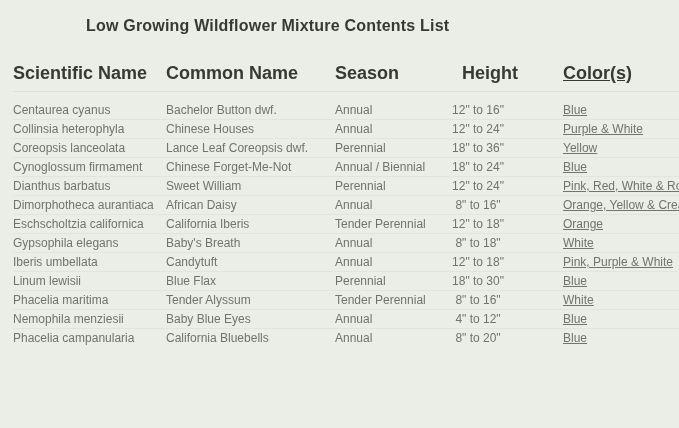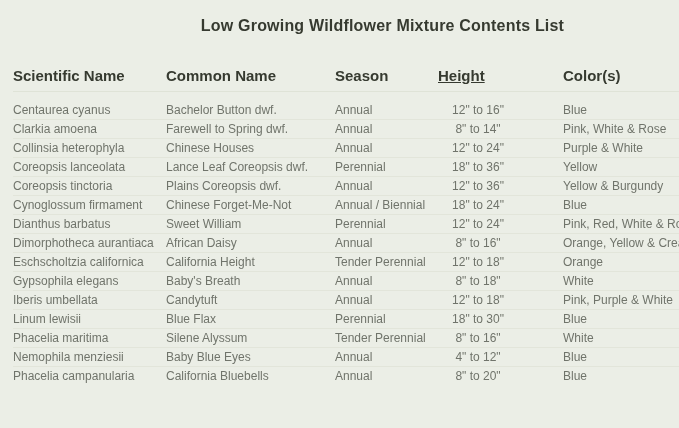--- a/index.html
+++ b/index.html
@@ -9,21 +9,20 @@
   body {
     width: 679px;
     height: 428px;
     background: #ebeee6;
     font-family: "Liberation Sans", "DejaVu Sans", sans-serif;
     overflow: hidden;
   }
   .page-title {
     padding-top: 17px;
     padding-left: 86px;          
-    text-align: center;
     font-size: 16px;
     font-weight: bold;
     color: #363a30;
     letter-spacing: 0.2px;
     white-space: nowrap;
   }
   table.contents {
     border-collapse: collapse;
     table-layout: fixed;
     width: 666px;
@@ -33,38 +32,38 @@
   col.c1 { width: 153px; }
   col.c2 { width: 169px; }
   col.c3 { width: 103px; }
   col.c4 { width: 80px; }
   col.c5 { width: 161px; }
   th {
     height: 49px;
     vertical-align: bottom;
     padding: 0 0 7px 0;
     text-align: left;
-    font-size: 15px;
+    font-size: 18px;
     font-weight: bold;
     color: #363a30;
     white-space: nowrap;
     border-bottom: 1px solid #dfe3d7;
   }
-  th.center { text-align: left; text-decoration: underline; }
+  th.center { text-align: right; }
   td {
     height: 18px;
     padding: 0;
     font-size: 12px;
     color: #70746b;
     white-space: nowrap;
     vertical-align: middle;
     text-align: left;
   }
   td.center { text-align: center; }
-  th.last-col, td.last-col { padding-left: 45px; }
+  th.last-col, td.last-col { padding-left: 45px; text-decoration: underline; }
   tbody tr td { border-top: 1px solid #e2e5da; }
   tbody tr:first-child td { border-top: none; padding-top: 9px; margin-left: 34px; }
 </style>
 </head>
 <body>
 
 <div class="page-title">Low Growing Wildflower Mixture Contents List</div>
 
 <table class="contents">
   <colgroup>
@@ -85,46 +84,32 @@
   </thead>
   <tbody id="table-body">
       <tr>
         <td>Centaurea cyanus</td>
         <td>Bachelor Button dwf.</td>
         <td>Annual</td>
         <td class="center">12" to 16"</td>
         <td class="last-col">Blue</td>
       </tr>
       <tr>
-        <td>Clarkia amoena</td>
-        <td>Farewell to Spring dwf.</td>
-        <td>Annual</td>
-        <td class="center">8" to 14"</td>
-        <td class="last-col">Pink, White &amp; Rose</td>
-      </tr>
-      <tr>
         <td>Collinsia heterophyla</td>
         <td>Chinese Houses</td>
         <td>Annual</td>
         <td class="center">12" to 24"</td>
         <td class="last-col">Purple &amp; White</td>
       </tr>
       <tr>
         <td>Coreopsis lanceolata</td>
         <td>Lance Leaf Coreopsis dwf.</td>
         <td>Perennial</td>
         <td class="center">18" to 36"</td>
         <td class="last-col">Yellow</td>
-      </tr>
-      <tr>
-        <td>Coreopsis tinctoria</td>
-        <td>Plains Coreopsis dwf.</td>
-        <td>Annual</td>
-        <td class="center">12" to 36"</td>
-        <td class="last-col">Yellow &amp; Burgundy</td>
       </tr>
       <tr>
         <td>Cynoglossum firmament</td>
         <td>Chinese Forget-Me-Not</td>
         <td>Annual / Biennial</td>
         <td class="center">18" to 24"</td>
         <td class="last-col">Blue</td>
       </tr>
       <tr>
         <td>Dianthus barbatus</td>
@@ -135,21 +120,21 @@
       </tr>
       <tr>
         <td>Dimorphotheca aurantiaca</td>
         <td>African Daisy</td>
         <td>Annual</td>
         <td class="center">8" to 16"</td>
         <td class="last-col">Orange, Yellow &amp; Cream</td>
       </tr>
       <tr>
         <td>Eschscholtzia californica</td>
-        <td>California Height</td>
+        <td>California Iberis</td>
         <td>Tender Perennial</td>
         <td class="center">12" to 18"</td>
         <td class="last-col">Orange</td>
       </tr>
       <tr>
         <td>Gypsophila elegans</td>
         <td>Baby's Breath</td>
         <td>Annual</td>
         <td class="center">8" to 18"</td>
         <td class="last-col">White</td>
@@ -163,21 +148,21 @@
       </tr>
       <tr>
         <td>Linum lewisii</td>
         <td>Blue Flax</td>
         <td>Perennial</td>
         <td class="center">18" to 30"</td>
         <td class="last-col">Blue</td>
       </tr>
       <tr>
         <td>Phacelia maritima</td>
-        <td>Silene Alyssum</td>
+        <td>Tender Alyssum</td>
         <td>Tender Perennial</td>
         <td class="center">8" to 16"</td>
         <td class="last-col">White</td>
       </tr>
       <tr>
         <td>Nemophila menziesii</td>
         <td>Baby Blue Eyes</td>
         <td>Annual</td>
         <td class="center">4" to 12"</td>
         <td class="last-col">Blue</td>

